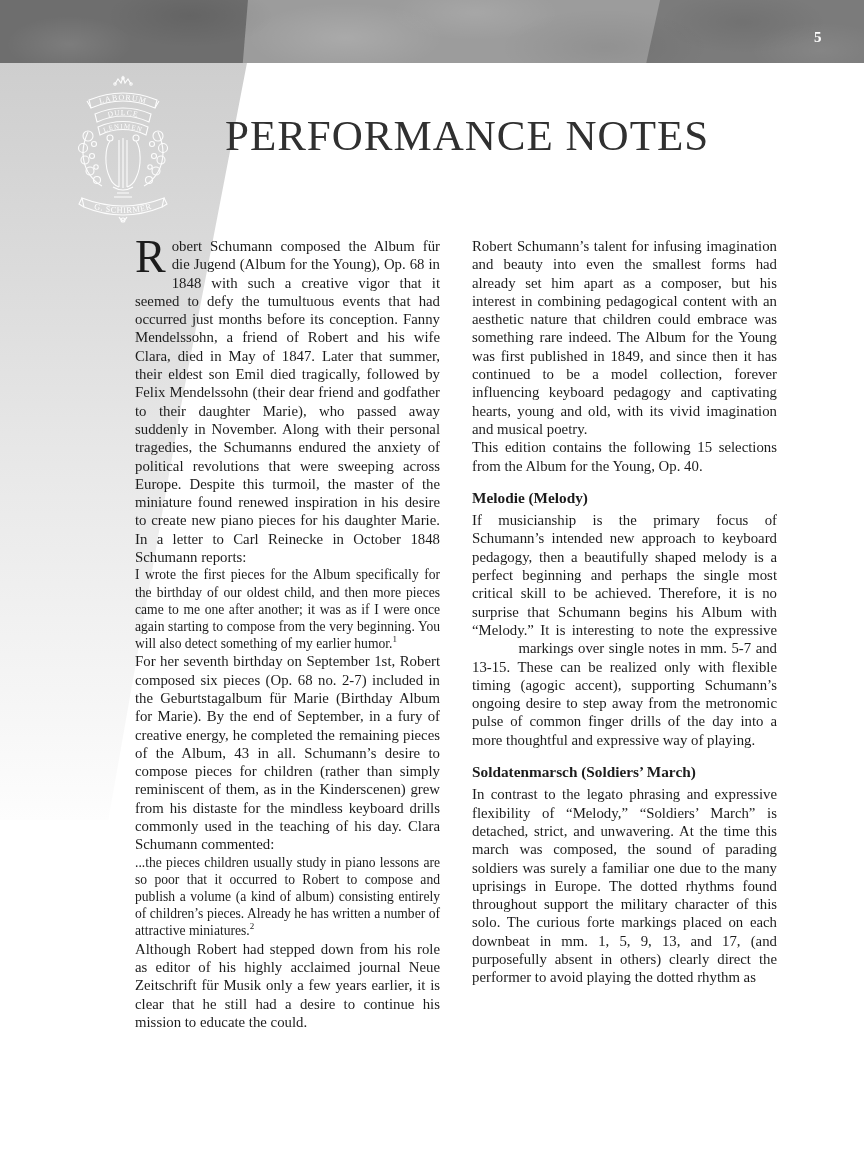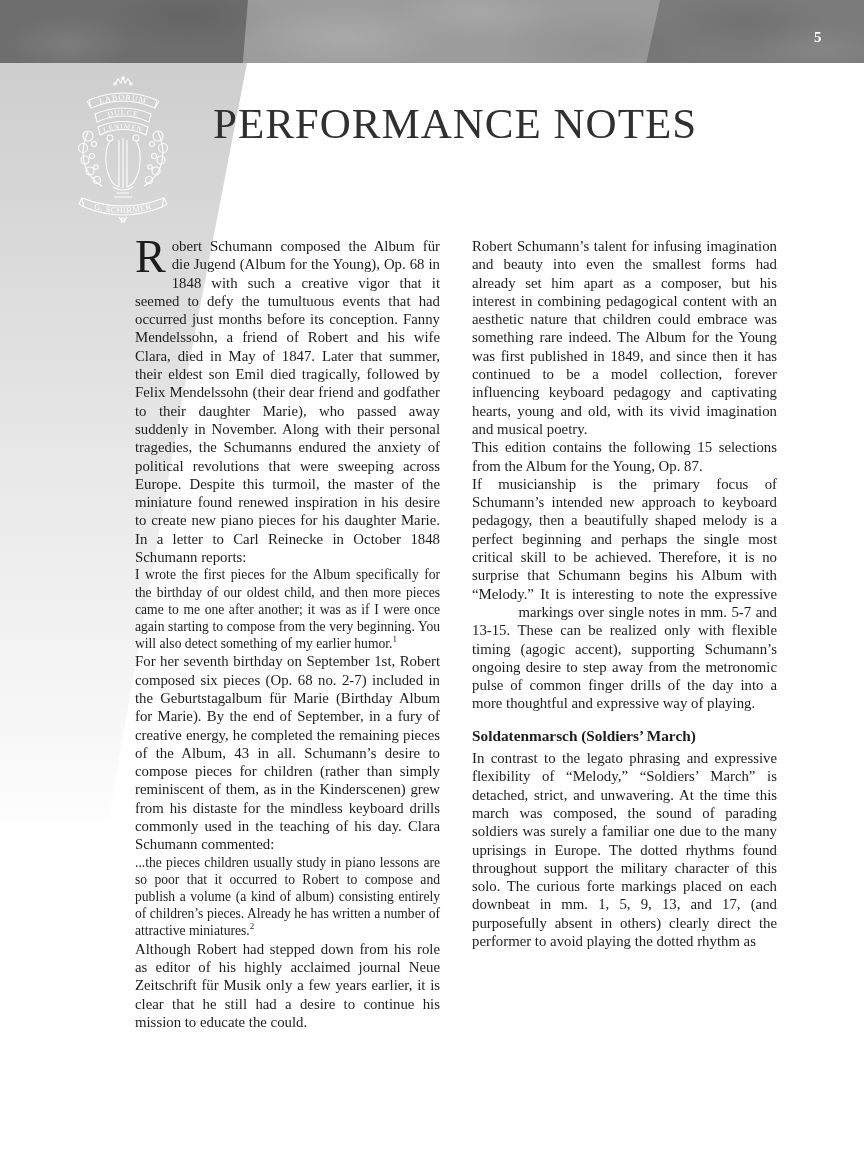--- a/index.html
+++ b/index.html
@@ -27,21 +27,21 @@
   .wedge{position:absolute;top:63px;left:0;width:252px;height:757px;
     clip-path:polygon(0 0,98% 0,72% 45%,43% 100%,0 100%);
     background:linear-gradient(to bottom,#cecece 0%,#dadada 25%,#e9e9e9 55%,#f6f6f6 85%,#fdfdfd 100%);}
 
   
   .crest{position:absolute;left:72px;top:74px;width:102px;height:150px;opacity:.95;}
   .crest path,.crest circle,.crest line{stroke:#fff;fill:none;stroke-width:1.1;}
   .crest text{fill:#fff;stroke:none;font-family:"Liberation Serif",serif;}
 
   
-  .title{position:absolute;left:209px;top:98px;margin:4px;font-weight:400;
+  .title{position:absolute;left:209px;top:98px;margin:16px;font-weight:400;
          font-size:43px;line-height:43px;letter-spacing:1px;color:#303030;white-space:nowrap;}
 
   
   .col{position:absolute;top:237px;width:305px;font-size:14.8px;line-height:18.3px;
        text-align:justify;}
   .col-left{left:135px;}
   .col-right{left:472px;}
   .col p{margin:0;}
   .quote{margin:9px 0 9px 27px;font-size:13.6px;line-height:17.2px;}
   .dropcap{float:left;font-size:46px;line-height:34px;padding:3px 6px 0 0;}
@@ -128,19 +128,20 @@
   <div class="col col-left">
     <p><span class="dropcap">R</span><span><span>obert Schumann composed the </span><span class="it">Album für die Jugend (Album for the Young)</span><span>, Op. 68 in 1848 with such a creative vigor that it seemed to defy the tumultuous events that had occurred just months before its conception. Fanny Mendelssohn, a friend of Robert and his wife Clara, died in May of 1847. Later that summer, their eldest son Emil died tragically, followed by Felix Mendelssohn (their dear friend and godfather to their daughter Marie), who passed away suddenly in November. Along with their personal tragedies, the Schumanns endured the anxiety of political revolutions that were sweeping across Europe. Despite this turmoil, the master of the miniature found renewed inspiration in his desire to create new piano pieces for his daughter Marie. In a letter to Carl Reinecke in October 1848 Schumann reports:</span></span></p>
     <p class="quote"><span>I wrote the first pieces for the Album specifically for the birthday of our oldest child, and then more pieces came to me one after another; it was as if I were once again starting to compose from the very beginning. You will also detect something of my earlier humor.</span><sup>1</sup></p>
     <p><span>For her seventh birthday on September 1st, Robert composed six pieces (Op. 68 no. 2-7) included in the </span><span class="it">Geburtstagalbum für Marie</span><span> (Birthday Album for Marie). By the end of September, in a fury of creative energy, he completed the remaining pieces of the Album, 43 in all. Schumann’s desire to compose pieces for children (rather than simply reminiscent of them, as in the </span><span class="it">Kinderscenen</span><span>) grew from his distaste for the mindless keyboard drills commonly used in the teaching of his day. Clara Schumann commented:</span></p>
     <p class="quote"><span>...the pieces children usually study in piano lessons are so poor that it occurred to Robert to compose and publish a volume (a kind of album) consisting entirely of children’s pieces. Already he has written a number of attractive miniatures.</span><sup>2</sup></p>
     <p><span>Although Robert had stepped down from his role as editor of his highly acclaimed journal </span><span class="it">Neue Zeitschrift für Musik</span><span> only a few years earlier, it is clear that he still had a desire to continue his mission to educate the could.</span></p>
   </div>
 
   <div class="col col-right">
     <p><span>Robert Schumann’s talent for infusing imagination and beauty into even the smallest forms had already set him apart as a composer, but his interest in combining pedagogical content with an aesthetic nature that children could embrace was something rare indeed. The </span><span class="it">Album for the Young</span><span> was first published in 1849, and since then it has continued to be a model collection, forever influencing keyboard pedagogy and captivating hearts, young and old, with its vivid imagination and musical poetry.</span></p>
-    <p><span>This edition contains the following 15 selections from the </span><span class="it">Album for the Young,</span><span> Op. 87.</span></p>
+    <p><span>This edition contains the following 15 selections from the </span><span class="it">Album for the Young,</span><span> Op. 40.</span></p>
+    <h3 class="piece-heading">Melodie (Melody)</h3>
     <p><span>If musicianship is the primary focus of Schumann’s intended new approach to keyboard pedagogy, then a beautifully shaped melody is a perfect beginning and perhaps the single most critical skill to be achieved. Therefore, it is no surprise that Schumann begins his Album with “Melody.” It is interesting to note the expressive </span><span class="gap"></span><span> markings over single notes in mm. 5-7 and 13-15. These can be realized only with flexible timing (agogic accent), supporting Schumann’s ongoing desire to step away from the metronomic pulse of common finger drills of the day into a more thoughtful and expressive way of playing.</span></p>
     <h3 class="piece-heading">Soldatenmarsch (Soldiers’ March)</h3>
     <p><span>In contrast to the </span><span class="it">legato</span><span> phrasing and expressive flexibility of “Melody,” “Soldiers’ March” is detached, strict, and unwavering. At the time this march was composed, the sound of parading soldiers was surely a familiar one due to the many uprisings in Europe. The dotted rhythms found throughout support the military character of this solo. The curious </span><span class="it">forte</span><span> markings placed on each downbeat in mm. 1, 5, 9, 13, and 17, (and purposefully absent in others) clearly direct the performer to avoid playing the dotted rhythm as</span></p>
   </div>
 
 </div>
 
 </body></html>

